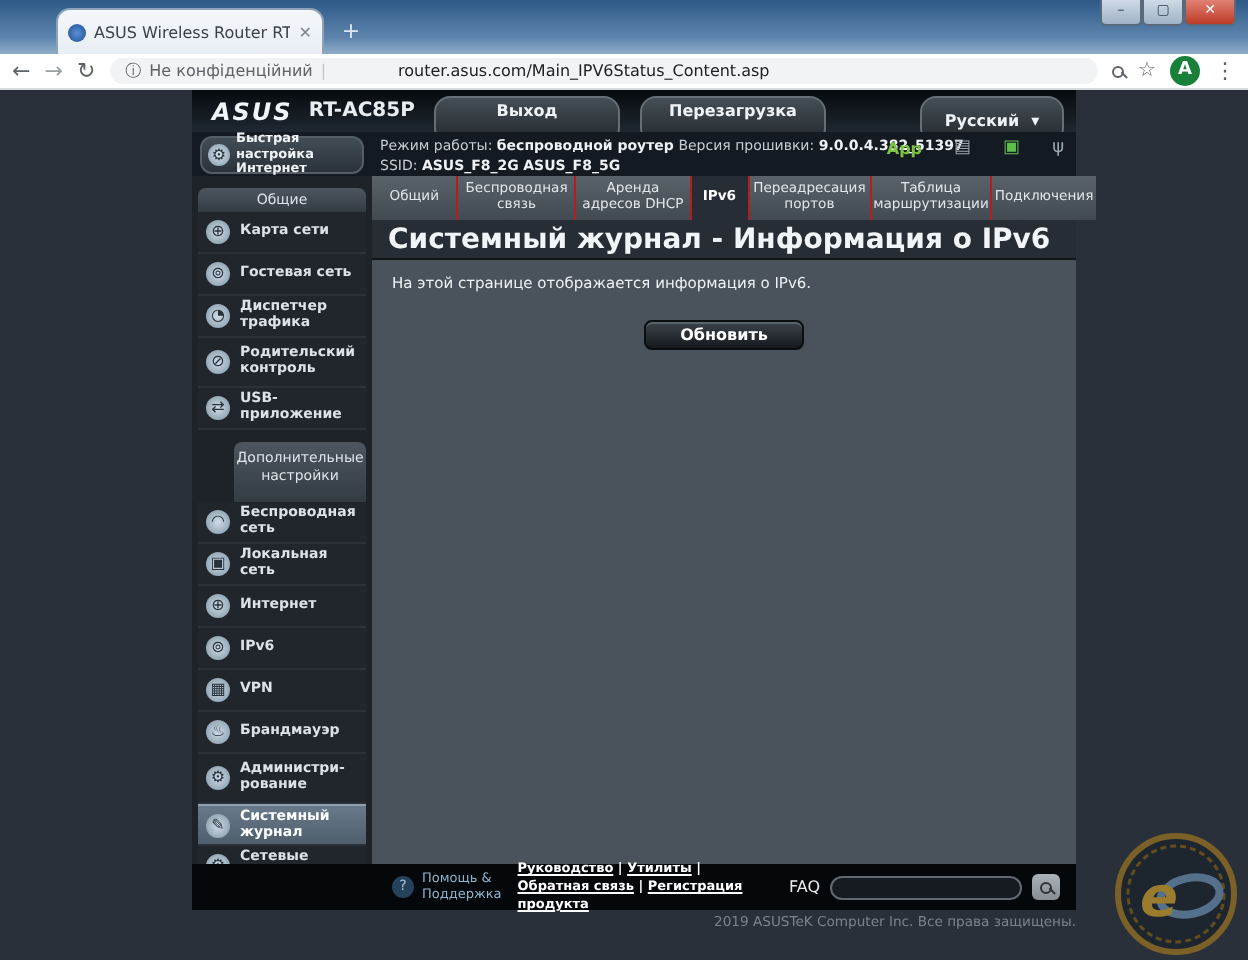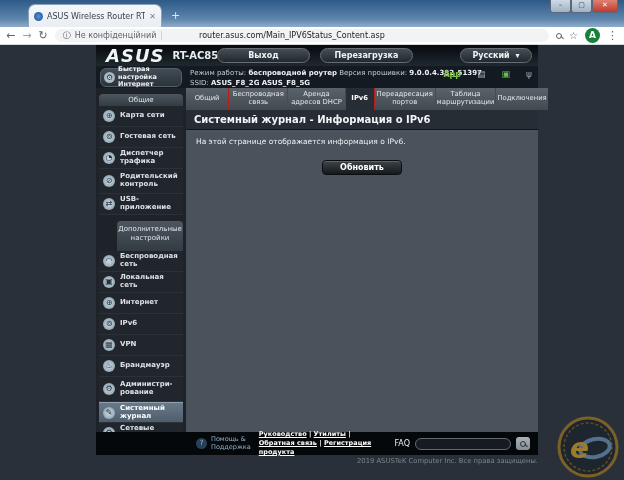--- a/index.html
+++ b/index.html
@@ -38,24 +38,24 @@
     transform:rotate(45deg); right:-3px; bottom:-1px; }
   .star { color:#5f6368; font-size:10px; }
   .avatar { width:15px; height:15px; border-radius:50%; background:#188038; color:#fff;
     font-size:9px; font-weight:bold; text-align:center; line-height:15px; }
   .dots { color:#5f6368; font-size:11px; }
 
   
   .router { position:absolute; left:96px; top:45px; width:442px; height:410px; background:#1d2329; }
   .r-header { position:absolute; left:0; top:0; width:442px; height:21px;
     background:linear-gradient(#060a0e,#1f2830); display:flex; align-items:center; }
-  .brand { font-style:italic; font-weight:bold; font-size:18px; color:#f2f5f7; letter-spacing:1px;
+  .brand { font-style:italic; font-weight:bold; font-size:12px; color:#f2f5f7; letter-spacing:1px;
     margin-left:10px; }
   .model { font-weight:bold; font-size:10px; color:#e9edf0; margin-left:8px; }
-  .hbtn { height:15px; border-radius:8px; border:1px solid #666f76;
+  .hbtn { height:24px; border-radius:8px; border:1px solid #666f76;
     background:linear-gradient(#454e55,#22282d); color:#f0f3f5; font-size:8px; font-weight:bold;
     text-align:center; line-height:13px; }
   .hbtn.logout { position:absolute; left:121px; top:3px; width:93px; }
   .hbtn.reboot { position:absolute; left:224px; top:3px; width:93px; }
   .hbtn.lang { position:absolute; left:364px; top:3px; width:72px; display:flex;
     justify-content:center; gap:6px; align-items:center; }
 
   .r-banner { position:absolute; left:0; top:21px; width:442px; height:22px; background:#141a21; }
   .quick { position:absolute; left:4px; top:2px; width:82px; height:19px; border-radius:6px;
     background:linear-gradient(#434d55,#2a323a); border:1px solid #555e66; display:flex;
@@ -89,21 +89,21 @@
     background:#20262c; border-bottom:1px solid #2a3138; }
   .s-item.two { height:25px; }
   .s-item.selected { background:linear-gradient(#68798a,#4e5e6c); border-top:1px solid #8fa0ae; }
   .s-icon { width:12px; height:12px; border-radius:50%; background:radial-gradient(#cfdce6,#7d93a3);
     color:#25323c; font-size:8px; line-height:12px; text-align:center; flex:0 0 auto; }
   .s-label { font-size:7px; font-weight:bold; color:#dce2e8; line-height:1.1; }
   .s-item.selected .s-label { color:#fff; }
 
   .panel { position:absolute; left:90px; top:65px; width:352px; height:322px; background:#4a535b; }
   .p-title { height:20px; background:#262d34; border-bottom:1px solid #121619; color:#f2f5f7;
-    font-size:10px; font-weight:bold; line-height:20px; padding-left:8px; }
+    font-size:14px; font-weight:bold; line-height:20px; padding-left:8px; }
   .p-desc { font-size:7.5px; color:#eef2f4; margin:7px 10px 5px; }
   .p-log { margin-left:3px; width:345px; height:176px; background:#4e575f;
     border:1px solid #9ba39e; padding:2px 4px; font-family:"DejaVu Sans Mono", monospace;
     font-size:7.5px; color:#e6eaec; white-space:pre; }
   .p-btnrow { text-align:center; margin-top:9px; }
   .refresh { display:inline-block; width:80px; height:15px; border-radius:4px;
     background:linear-gradient(#3b434a,#15191d); border:1px solid #0b0e11;
     box-shadow:inset 0 1px 0 #5a646c; color:#fff; font-size:8px; font-weight:bold; line-height:14px;
     text-align:center; }
 

